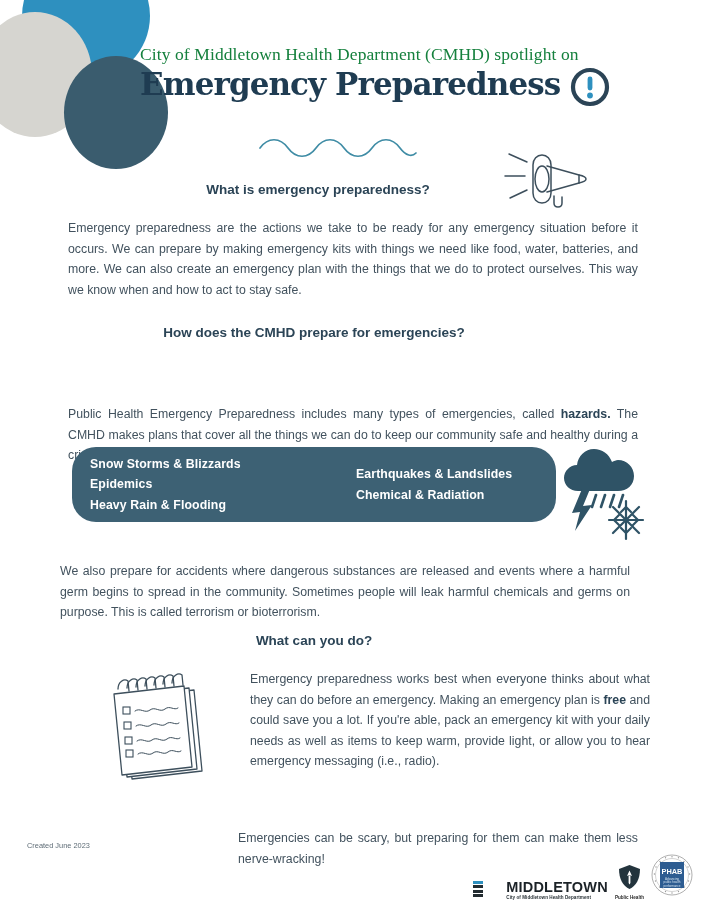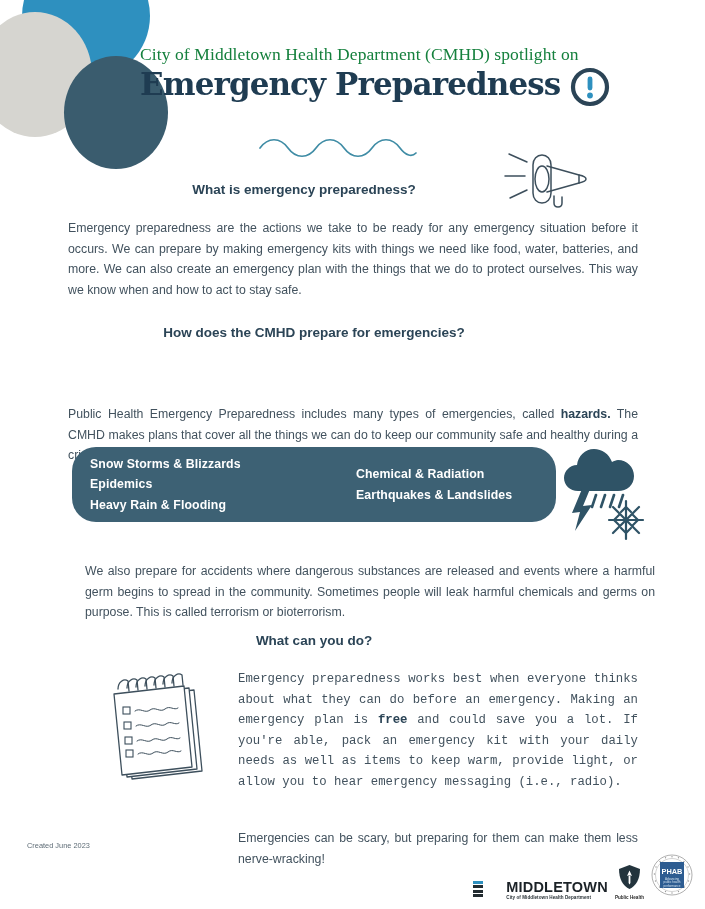--- a/index.html
+++ b/index.html
@@ -213,21 +213,21 @@
       <rect x="18.6" y="10.5" width="4.8" height="14" rx="2.4" fill="#2e90bf"></rect>
       <circle cx="21" cy="29.5" r="2.9" fill="#2e90bf"></circle>
     </svg>
   </div>
 </div>
 
 <svg id="wave-divider" viewBox="0 0 160 24" preserveAspectRatio="none">
   <path d="M2,14 C10,3 22,3 30,14 C38,25 50,25 58,14 C66,3 78,3 86,14 C94,25 106,25 114,14 C122,3 134,3 142,14 C148,22 154,23 158,19" fill="none" stroke="#3f8ca5" stroke-width="1.7" stroke-linecap="round"></path>
 </svg>
 
-<div class="section-heading" style="top:182px; left:62px; width:484px;">What is emergency preparedness?</div>
+<div class="section-heading" style="top:182px; left:76px; width:484px;">What is emergency preparedness?</div>
 
 <svg id="megaphone-icon" viewBox="0 0 104 58">
   <g fill="none" stroke="#3d4f5c" stroke-width="1.5" stroke-linecap="round" stroke-linejoin="round">
     <path d="M36,15 L36,43 C36,49 40,53 45,53 C50,53 54,49 54,43 L54,15 C54,9 50,5 45,5 C40,5 36,9 36,15 Z"></path>
     <ellipse cx="45" cy="29" rx="7" ry="13"></ellipse>
     <path d="M50,16 L82,25 L82,33 L50,42"></path>
     <path d="M82,25 C87,26 89,27 89,29 C89,31 87,32 82,33"></path>
     <path d="M57,46 L57,53 C57,56 59,57 61,57 C63,57 65,56 65,53 L65,47"></path>
     <path d="M30,12 L12,4"></path>
     <path d="M28,26 L8,26"></path>
@@ -243,22 +243,22 @@
   <span>Public Health Emergency Preparedness includes many types of emergencies, called </span><b>hazards.</b><span> The CMHD makes plans that cover all the things we can do to keep our community safe and healthy during a crisis. Here are some examples:</span>
 </div>
 
 <div id="hazards-panel">
   <div class="hazard-col" id="hazard-col-left">
     <div>Snow Storms &amp; Blizzards</div>
     <div>Epidemics</div>
     <div>Heavy Rain &amp; Flooding</div>
   </div>
   <div class="hazard-col" id="hazard-col-right">
+    <div>Earthquakes &amp; Landslides</div>
     <div>Chemical &amp; Radiation</div>
-    <div>Earthquakes &amp; Landslides</div>
   </div>
 </div>
 
 <svg id="storm-icon" viewBox="0 0 96 100">
   <path d="M22,48 C14,48 8,42 8,35 C8,28 14,22 21,22 C22,13 29,6 38,6 C46,6 53,11 56,19 C58,18 60,17 62,17 C71,17 78,24 78,33 C78,42 71,48 62,48 Z" fill="#2f5366"></path>
   <path d="M26,46 L16,70 L24,69 L19,88 L36,62 L27,63 L34,46 Z" fill="#2f5366"></path>
   <g stroke="#2f5366" stroke-width="2.6" stroke-linecap="round">
     <line x1="40" y1="52" x2="36" y2="64"></line>
     <line x1="49" y1="52" x2="45" y2="64"></line>
     <line x1="58" y1="52" x2="54" y2="64"></line>
@@ -269,21 +269,21 @@
     <line x1="53" y1="77" x2="87" y2="77"></line>
     <line x1="57" y1="64" x2="83" y2="90"></line>
     <line x1="83" y1="64" x2="57" y2="90"></line>
     <path d="M70,64 L65,69 M70,64 L75,69"></path>
     <path d="M70,90 L65,85 M70,90 L75,85"></path>
     <path d="M58,77 L63,72 M58,77 L63,82"></path>
     <path d="M82,77 L77,72 M82,77 L77,82"></path>
   </g>
 </svg>
 
-<div class="body-text" style="top:561px; left:85px; width:570px;">We also prepare for accidents where dangerous substances are released and events where a harmful germ begins to spread in the community. Sometimes people will leak harmful chemicals and germs on purpose. This is called terrorism or bioterrorism.</div>
+<div class="body-text" style="top:561px; left:60px; width:570px;">We also prepare for accidents where dangerous substances are released and events where a harmful germ begins to spread in the community. Sometimes people will leak harmful chemicals and germs on purpose. This is called terrorism or bioterrorism.</div>
 
 <div class="section-heading" style="top:633px; left:72px; width:484px;">What can you do?</div>
 
 <svg id="notepad-icon" viewBox="0 0 114 110">
   <g fill="#ffffff" stroke="#3d4f5c" stroke-width="1.3" stroke-linejoin="round">
     <path d="M26,26 L96,18 L104,99 L34,107 Z"></path>
     <path d="M21,24 L91,16 L99,97 L29,105 Z"></path>
     <path d="M16,22 L86,14 L94,95 L24,103 Z"></path>
   </g>
   <g fill="none" stroke="#3d4f5c" stroke-width="1.3" stroke-linecap="round">
@@ -302,21 +302,21 @@
     <rect x="28" y="78" width="7" height="7"></rect>
   </g>
   <g fill="none" stroke="#3d4f5c" stroke-width="1" stroke-linecap="round">
     <path d="M37,39 C42,35 47,42 52,38 C57,34 62,41 67,37 C72,33 76,39 80,36"></path>
     <path d="M38,54 C43,50 48,57 53,53 C58,49 63,56 68,52 C73,48 77,54 81,51"></path>
     <path d="M39,69 C44,65 49,72 54,68 C59,64 64,71 69,67 C74,63 78,69 82,66"></path>
     <path d="M40,82 C45,78 50,85 55,81 C60,77 65,84 70,80 C75,76 79,82 83,79"></path>
   </g>
 </svg>
 
-<div class="body-text" style="top:669px; left:238px; width:400px;font-family:Liberation Mono, monospace;">
+<div class="body-text" style="top:669px; left:250px; width:400px;">
   <span>Emergency preparedness works best when everyone thinks about what they can do before an emergency. Making an emergency plan is </span><b>free</b><span> and could save you a lot. If you're able, pack an emergency kit with your daily needs as well as items to keep warm, provide light, or allow you to hear emergency messaging (i.e., radio).</span>
 </div>
 
 <div class="body-text" style="top:804px; left:238px; width:400px;margin-top:24px;">Emergencies can be scary, but preparing for them can make them less nerve-wracking!</div>
 
 <div id="footer-note">Created June 2023</div>
 
 <div id="footer-logos">
 
   <div id="logo-middletown">

